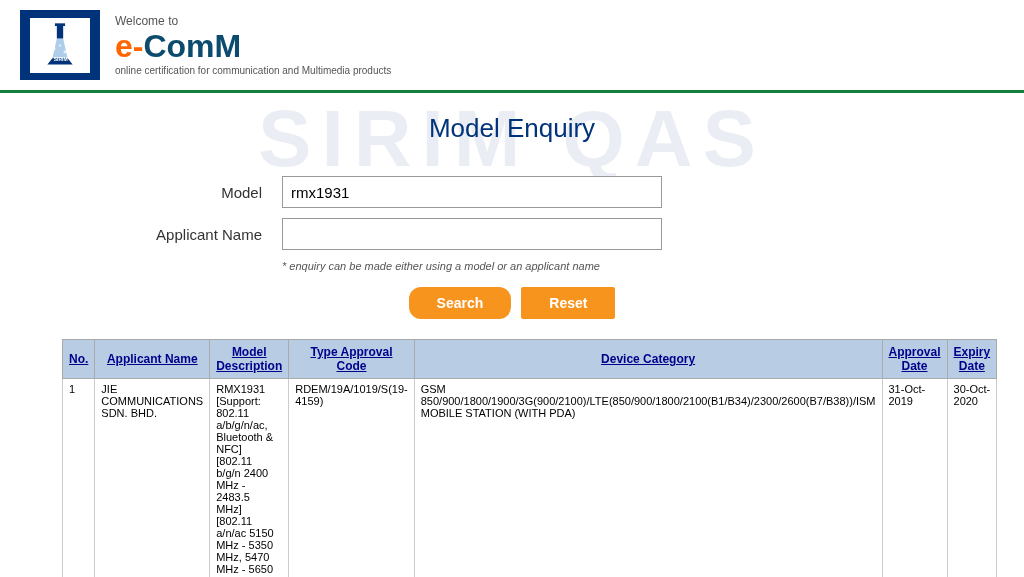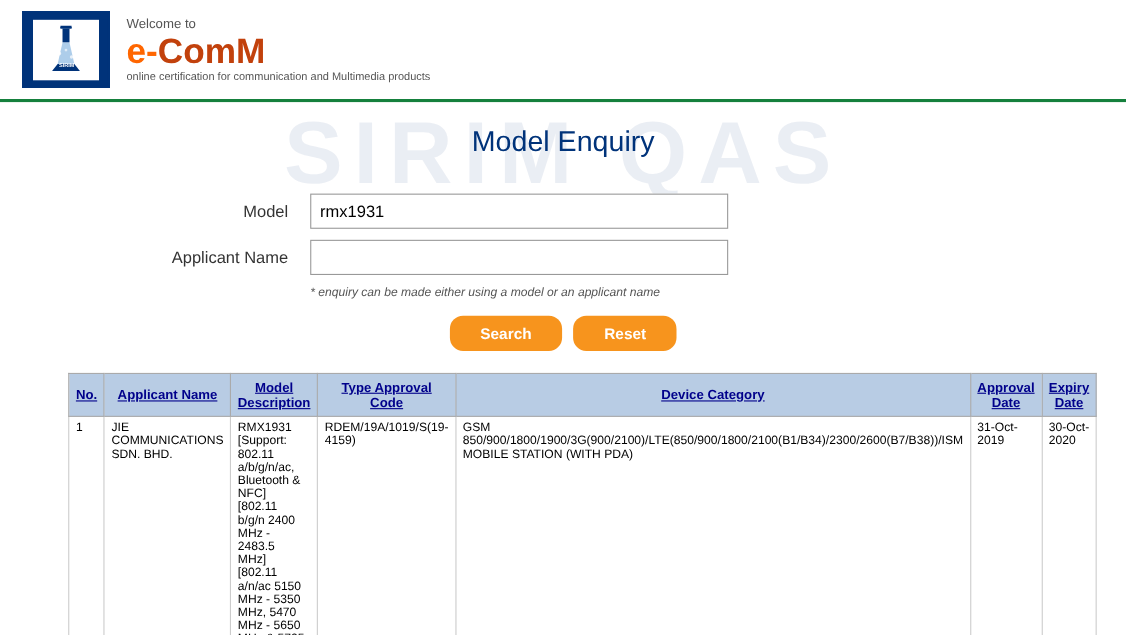--- a/index.html
+++ b/index.html
@@ -23,21 +23,21 @@
     .form-container { position: relative; z-index: 1; max-width: 900px; margin: 0 auto; }
     .page-title { font-size: 26px; color: #00337A; text-align: center; margin-bottom: 32px; font-weight: normal; }
     .form-row { display: flex; align-items: center; margin-bottom: 10px; }
     .form-label { width: 220px; text-align: right; padding-right: 20px; font-size: 15px; color: #333; }
     .form-input { width: 380px; height: 32px; border: 1px solid #999; padding: 4px 8px; font-size: 15px; }
     .hint-text { font-size: 11px; color: #555; margin-left: 220px; margin-bottom: 15px; font-style: italic; }
 
     
     .button-row { display: flex; justify-content: center; gap: 10px; margin-bottom: 20px; margin-left: 0; }
     .btn-search { background: #f7941d; color: #fff; border: none; padding: 8px 28px; font-size: 14px; cursor: pointer; font-weight: bold; border-radius: 12px; }
-    .btn-reset { background: #f7941d; color: #fff; border: none; padding: 8px 28px; font-size: 14px; cursor: pointer; font-weight: bold; border-radius: 12px; }
+    .btn-reset { background: #f7941d; color: #fff; border: none; padding: 8px 28px; font-size: 14px; cursor: pointer; font-weight: bold; border-radius: 2px; }
 
     
     .results-table { width: 100%; border-collapse: collapse; font-size: 12px; }
     .results-table thead tr { background: #b8cce4; }
     .results-table thead th { padding: 5px 6px; text-align: center; font-size: 12px; font-weight: bold; border: 1px solid #aaa; color: #00008B; text-decoration: underline; }
     .results-table tbody tr { background: #fff; vertical-align: top; }
     .results-table tbody td { padding: 4px 6px; border: 1px solid #ccc; vertical-align: top; font-size: 11px; }
 
     
     .logo-flask { width: 38px; height: 45px; }
@@ -60,21 +60,21 @@
 
         <circle cx="20" cy="40" r="3" fill="#fff" opacity="0.8"></circle>
         <circle cx="30" cy="35" r="2" fill="#fff" opacity="0.6"></circle>
         <circle cx="38" cy="45" r="2.5" fill="#fff" opacity="0.7"></circle>
       </svg>
     </div>
   </div>
   <div class="logo-text-block">
     <div class="welcome-text">Welcome to</div>
     <div class="brand-name">
-      <span>e-</span><span style="color:#c2410c;">ComM</span>
+      <span>e-</span><span style="color:#0c4a6e;">ComM</span>
     </div>
     <div class="brand-sub">online certification for communication and Multimedia products</div>
   </div>
 </div>
 
 <div class="main-content">
   <div class="watermark">SIRIM QAS</div>
 
   <div class="form-container">
     <h2 class="page-title">Model Enquiry</h2>

